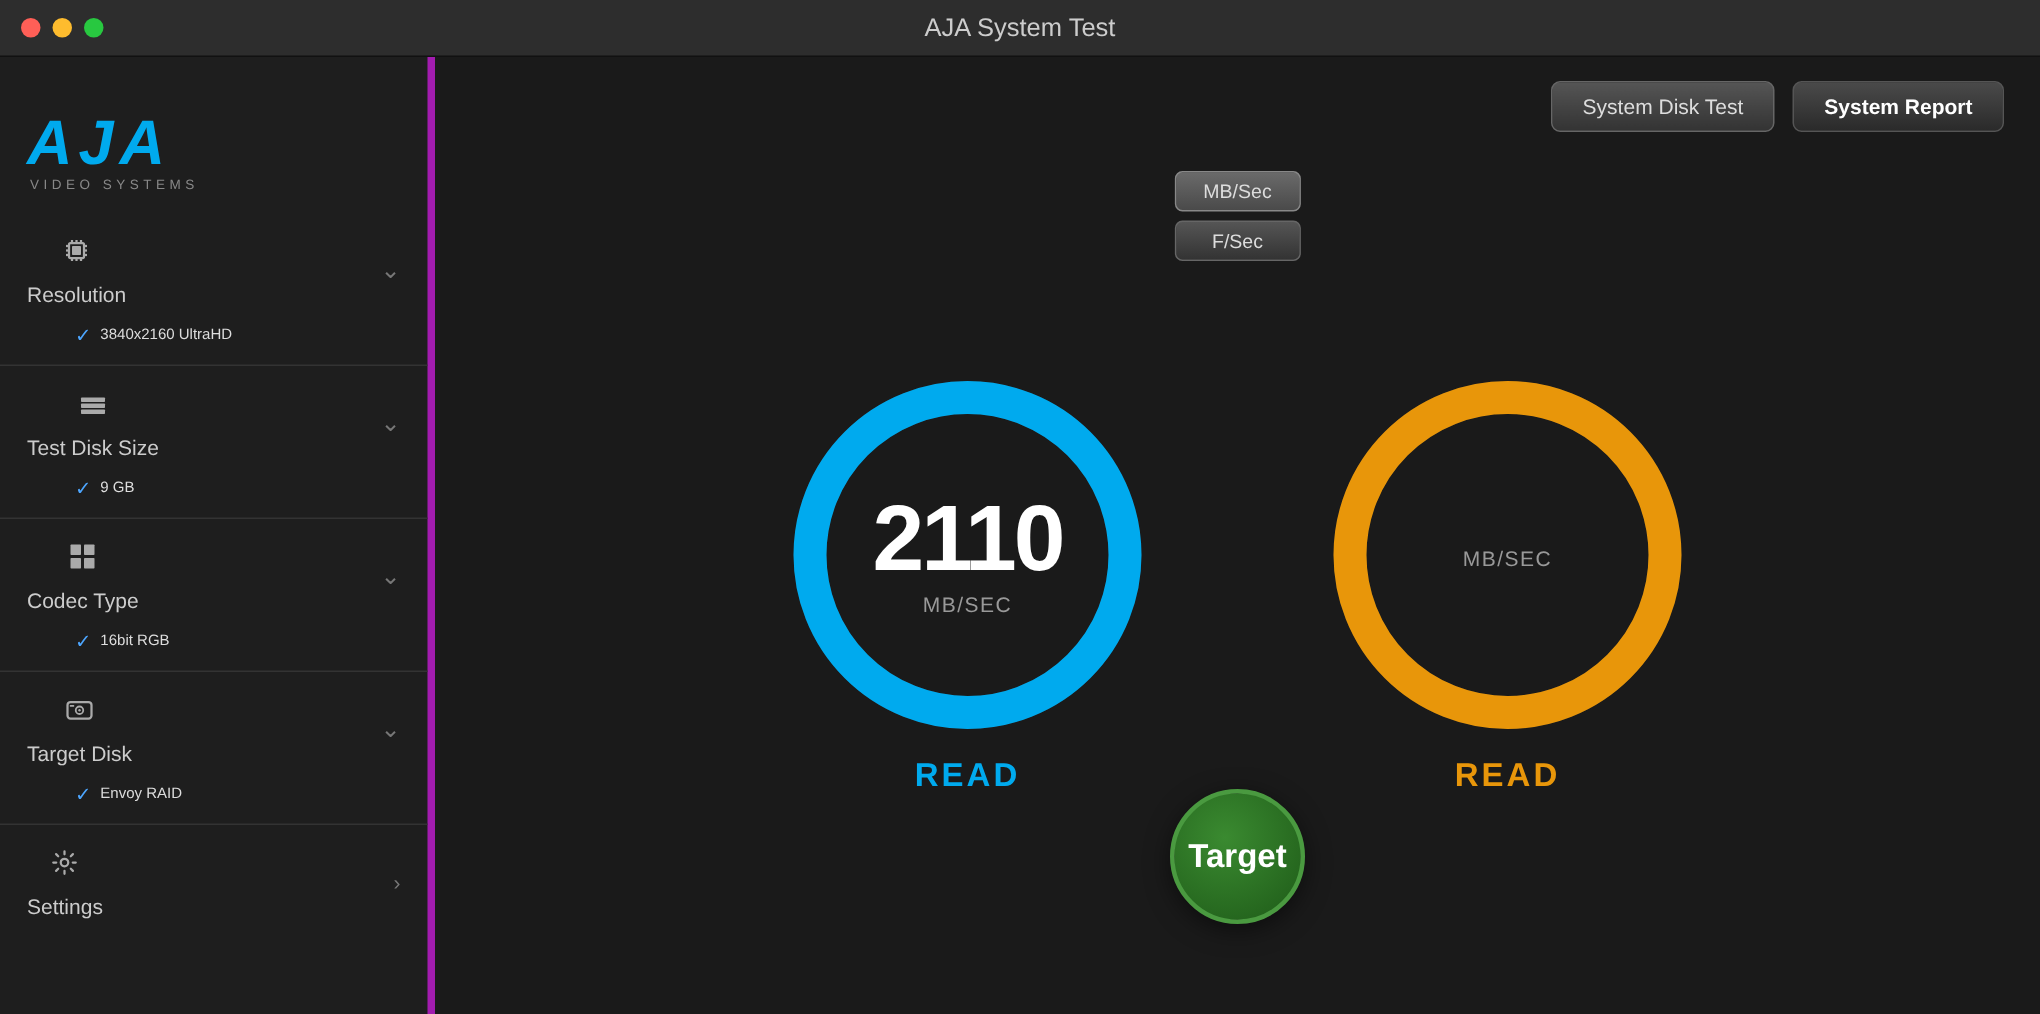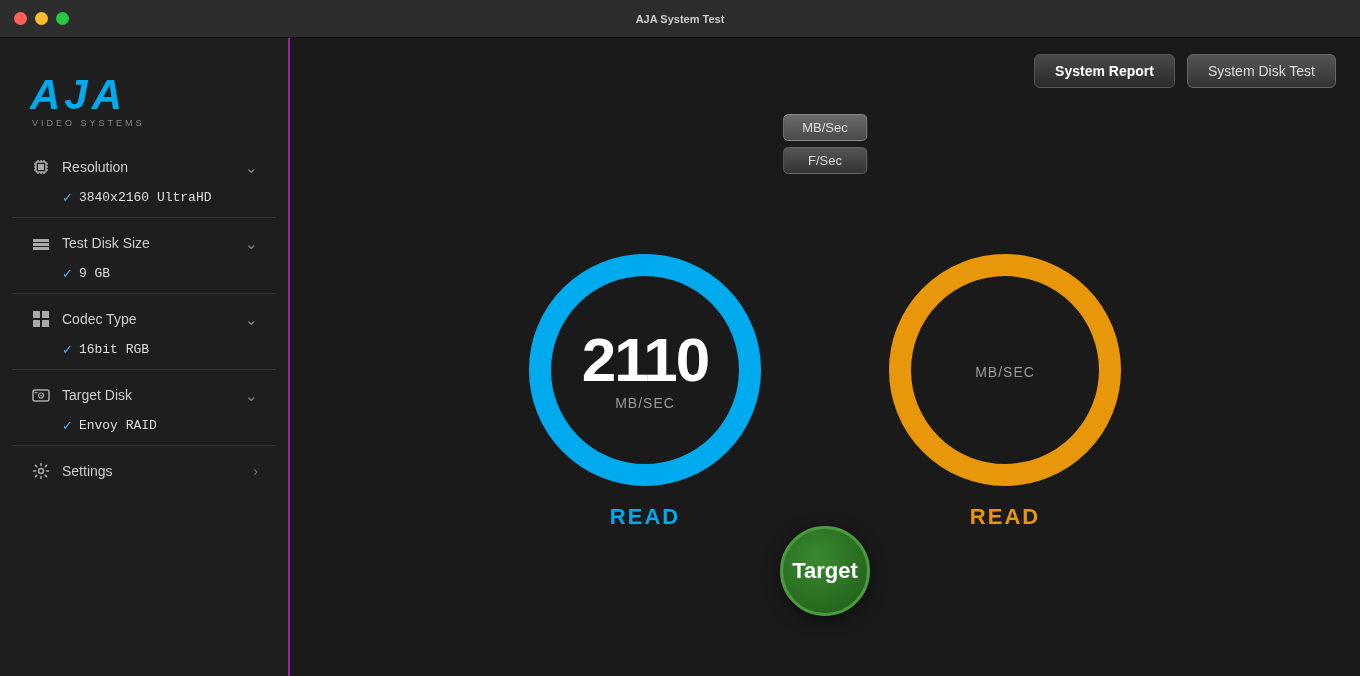--- a/index.html
+++ b/index.html
@@ -38,51 +38,52 @@
       border-radius: 50%;
       display: inline-block;
     }
 
     .btn-close { background: #ff5f57; }
     .btn-minimize { background: #febc2e; }
     .btn-maximize { background: #28c840; }
 
     .title-bar-text {
       color: #ccc;
-      font-size: 11px;
-      font-weight: 700;
+      font-size: 17px;
+      font-weight: 400;
     }
 
     
     .main-content {
       display: flex;
       height: calc(676px - 38px);
     }
 
     
     .sidebar {
       width: 290px;
       background: #1e1e1e;
-      border-right: 2px solid #a21caf;
-      padding: 16px 12px;
+      border-right: 5px solid #a21caf;
+      padding: 16px 0;
       flex-shrink: 0;
     }
 
     .sidebar-item {
       padding: 10px 18px;
       display: flex;
       align-items: center;
       justify-content: space-between;
       cursor: pointer;
     }
 
     .sidebar-item-left {
       display: flex;
       align-items: center;
       gap: 10px;
+      flex-direction: column;
     }
 
     .sidebar-icon {
       width: 22px;
       height: 22px;
       display: flex;
       align-items: center;
       justify-content: center;
       color: #aaa;
       font-size: 16px;
@@ -107,22 +108,21 @@
       gap: 6px;
     }
 
     .sidebar-selected .checkmark {
       color: #4da6ff;
       font-size: 13px;
     }
 
     .sidebar-selected-text {
       color: #ddd;
-      font-size: 13px;
-      font-family: Liberation Mono, monospace;
+      font-size: 10px;
     }
 
     .sidebar-divider {
       border: none;
       border-top: 1px solid #333;
       margin: 4px 0;
     }
 
     
     .right-panel {
@@ -467,22 +467,22 @@
         </div>
         <span class="sidebar-chevron" style="color:#777; font-size:14px;">›</span>
       </div>
 
     </div>
   </div>
 
   <div class="right-panel">
 
     <div class="top-bar">
+      <button class="top-btn">System Disk Test</button>
       <button class="top-btn active">System Report</button>
-      <button class="top-btn">System Disk Test</button>
     </div>
 
     <div class="gauges-area">
 
       <div class="unit-buttons">
         <button class="unit-btn selected">MB/Sec</button>
         <button class="unit-btn">F/Sec</button>
       </div>
 
       <div class="gauges-container">

